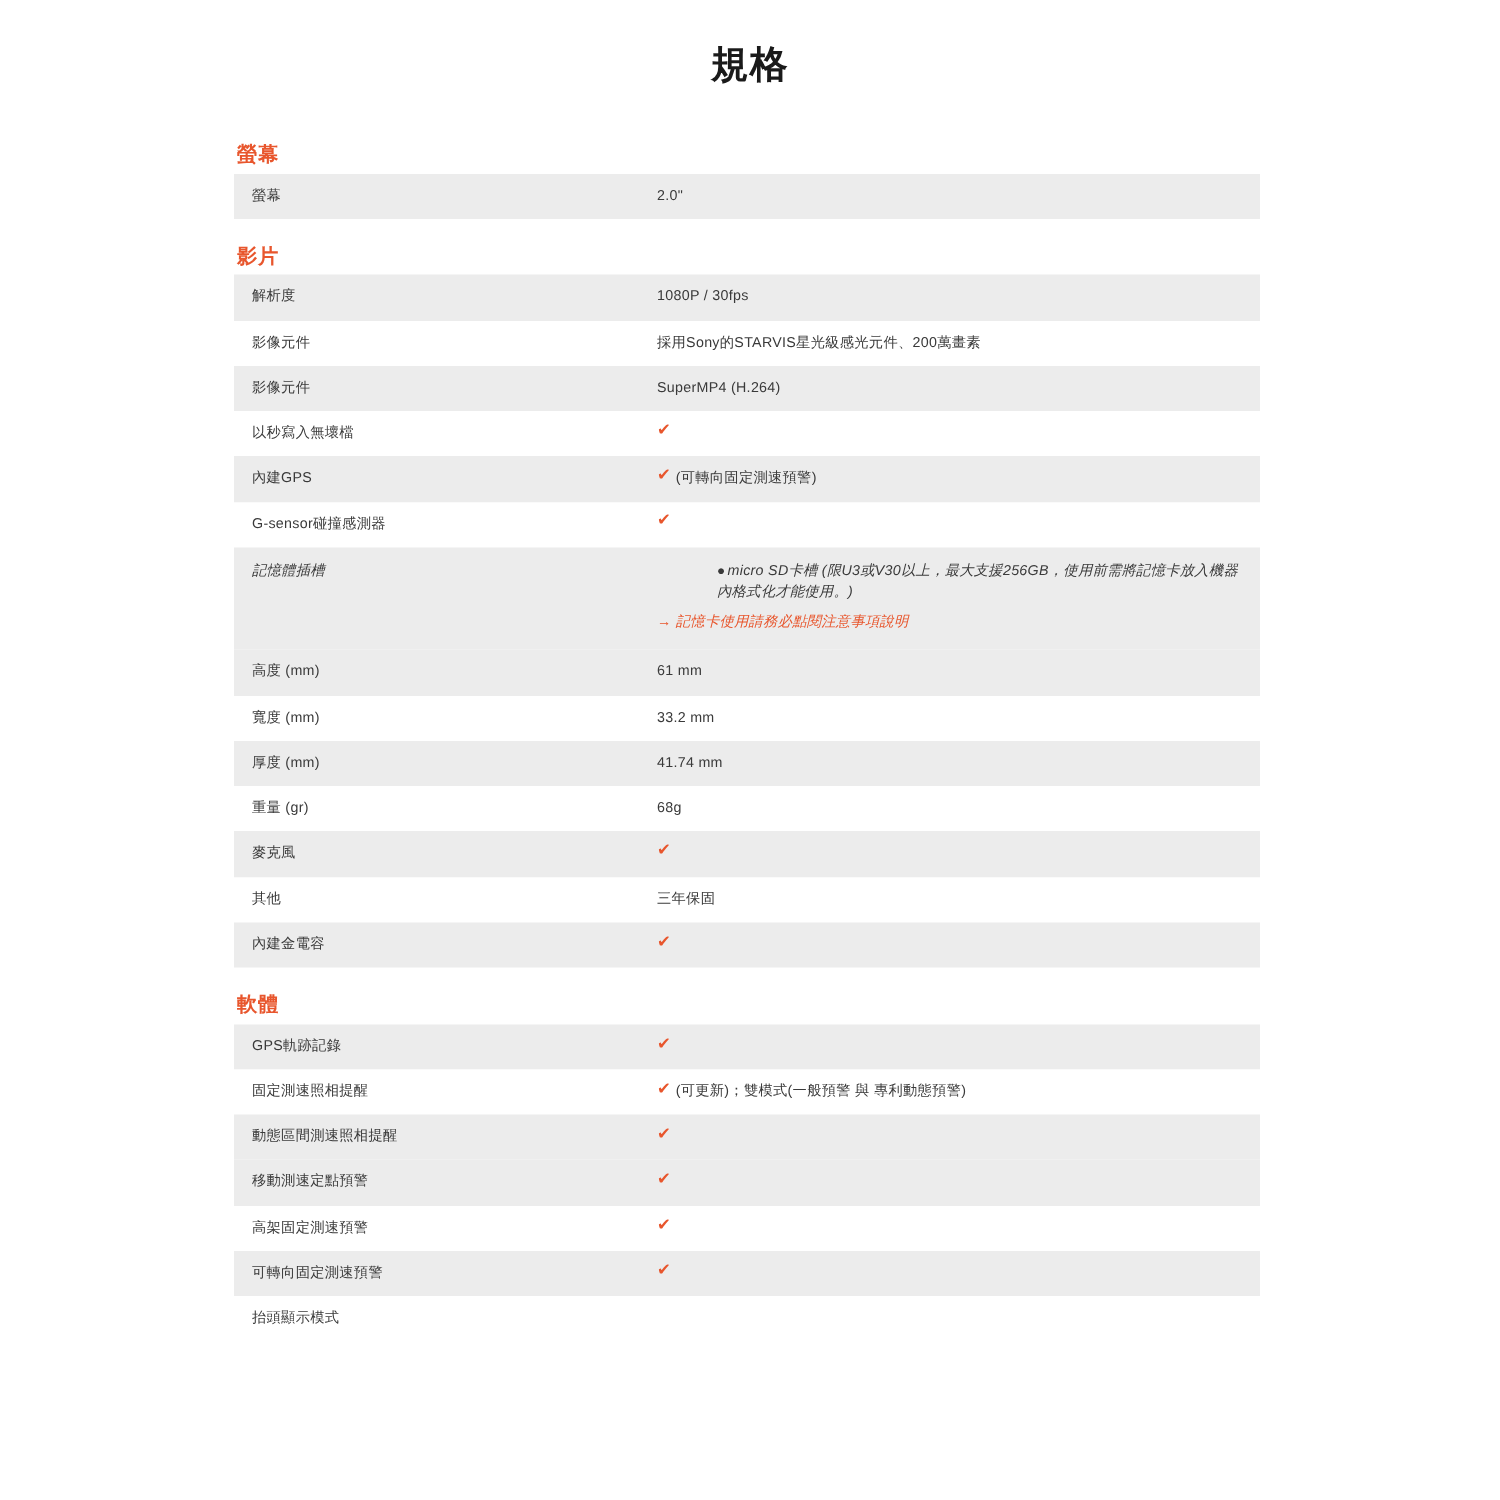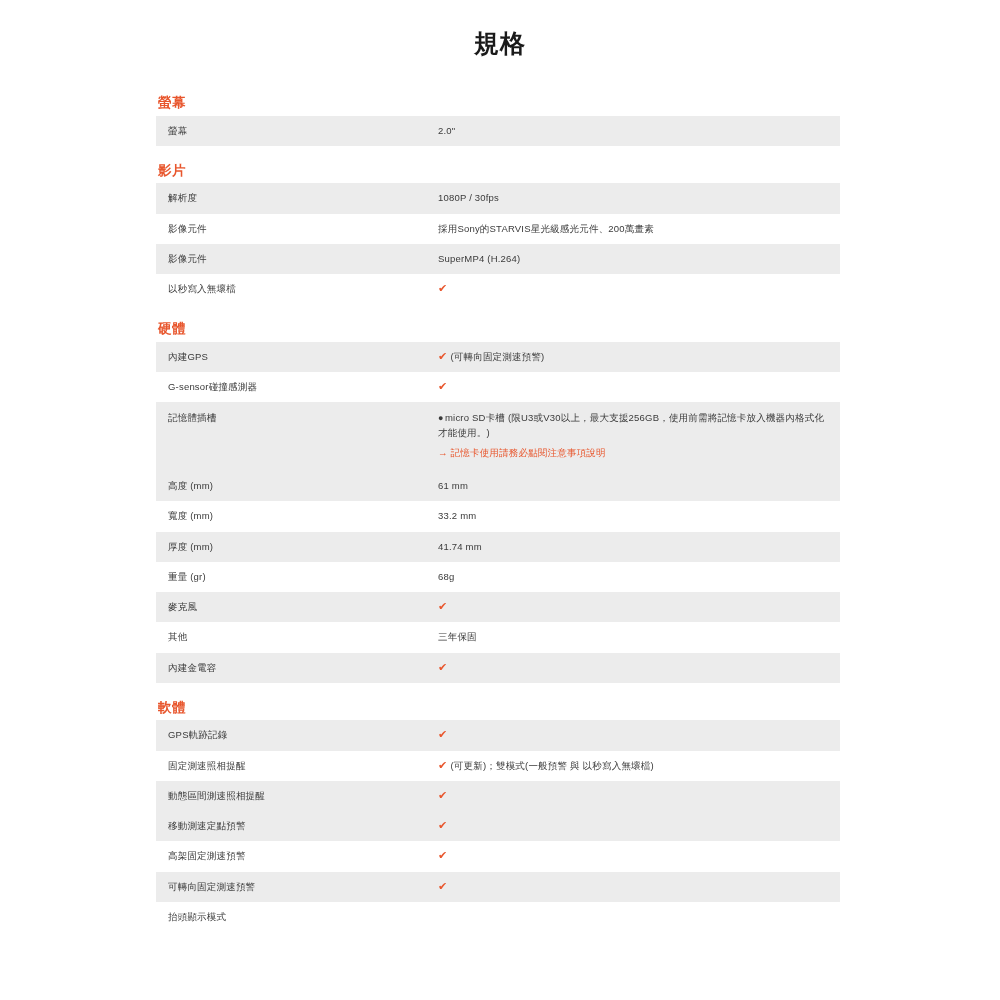--- a/index.html
+++ b/index.html
@@ -108,38 +108,40 @@
   .check-note {
     color: #3a3a3a;
     font-size: 9.5px;
     margin-left: 3px;
   }
 
   .bullet-line {
     display: block;
     color: #3a3a3a;
     line-height: 1.55;
+    margin-left: 40px;
   }
   .bullet-dot {
     display: inline-block;
     width: 7px;
     font-size: 9px;
     color: #3a3a3a;
   }
   .note-link {
     display: block;
     color: #e8562d;
     margin-top: 5px;
     line-height: 1.5;
     text-decoration: none;
   }
 
   .tall-row td {
     padding-top: 9px;
     padding-bottom: 11px;
+    font-style: italic;
   }
 </style>
 </head>
 <body>
 
 <div class="page">
 
   <h1 class="page-title">規格</h1>
 
   <div class="spec-wrap">
@@ -172,21 +174,20 @@
               <td class="cell-value">SuperMP4 (H.264)</td>
             </tr>
             <tr class="spec-row">
               <td class="cell-label">以秒寫入無壞檔</td>
               <td class="cell-value"><span class="check">✔</span></td>
             </tr>
           </tbody>
         </table>
       </div>
       <div class="section">
-        <div class="section-header">硬體</div>
         <table class="spec-table">
           <tbody>
             <tr class="spec-row alt">
               <td class="cell-label">內建GPS</td>
               <td class="cell-value"><span class="check">✔</span><span class="check-note">(可轉向固定測速預警)</span></td>
             </tr>
             <tr class="spec-row">
               <td class="cell-label">G-sensor碰撞感測器</td>
               <td class="cell-value"><span class="check">✔</span></td>
             </tr>
@@ -231,21 +232,21 @@
       <div class="section">
         <div class="section-header">軟體</div>
         <table class="spec-table">
           <tbody>
             <tr class="spec-row alt">
               <td class="cell-label">GPS軌跡記錄</td>
               <td class="cell-value"><span class="check">✔</span></td>
             </tr>
             <tr class="spec-row">
               <td class="cell-label">固定測速照相提醒</td>
-              <td class="cell-value"><span class="check">✔</span><span class="check-note">(可更新)；雙模式(一般預警 與 以秒寫入無壞檔)</span></td>
+              <td class="cell-value"><span class="check">✔</span><span class="check-note">(可更新)；雙模式(一般預警 與 專利動態預警)</span></td>
             </tr>
             <tr class="spec-row alt">
               <td class="cell-label">動態區間測速照相提醒</td>
               <td class="cell-value"><span class="check">✔</span></td>
             </tr>
             <tr class="spec-row alt">
               <td class="cell-label">移動測速定點預警</td>
               <td class="cell-value"><span class="check">✔</span></td>
             </tr>
             <tr class="spec-row">

